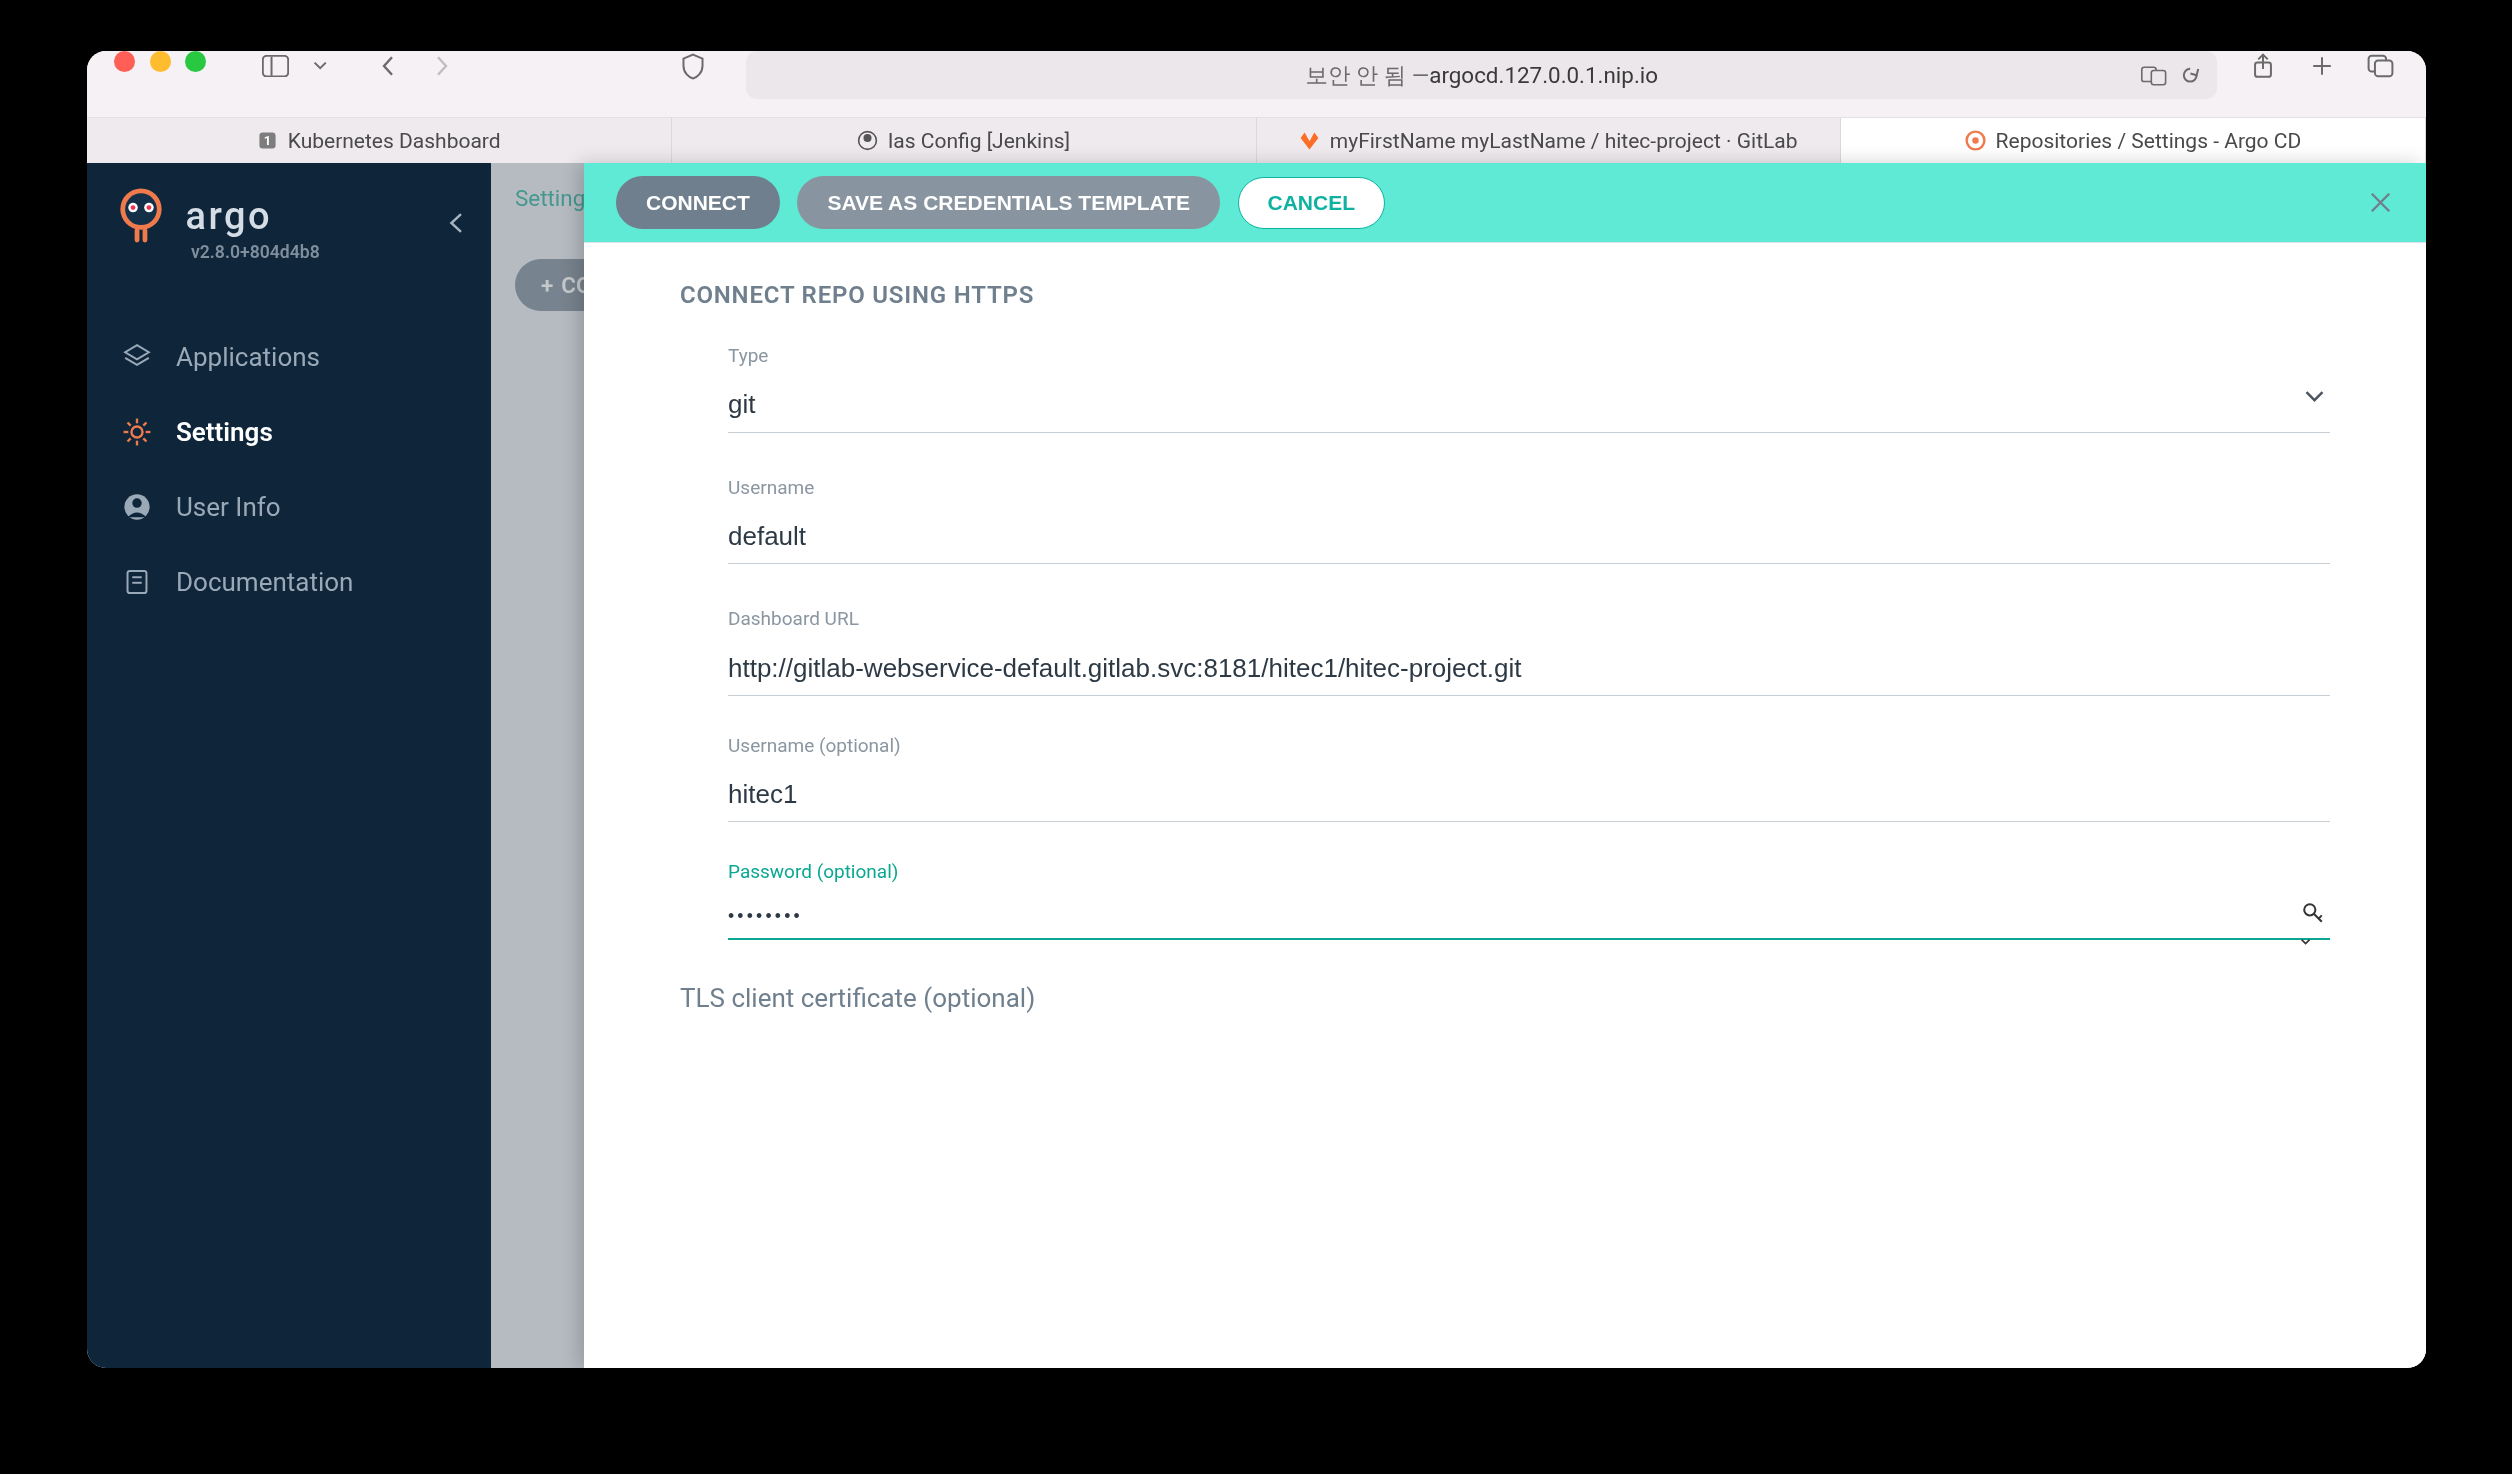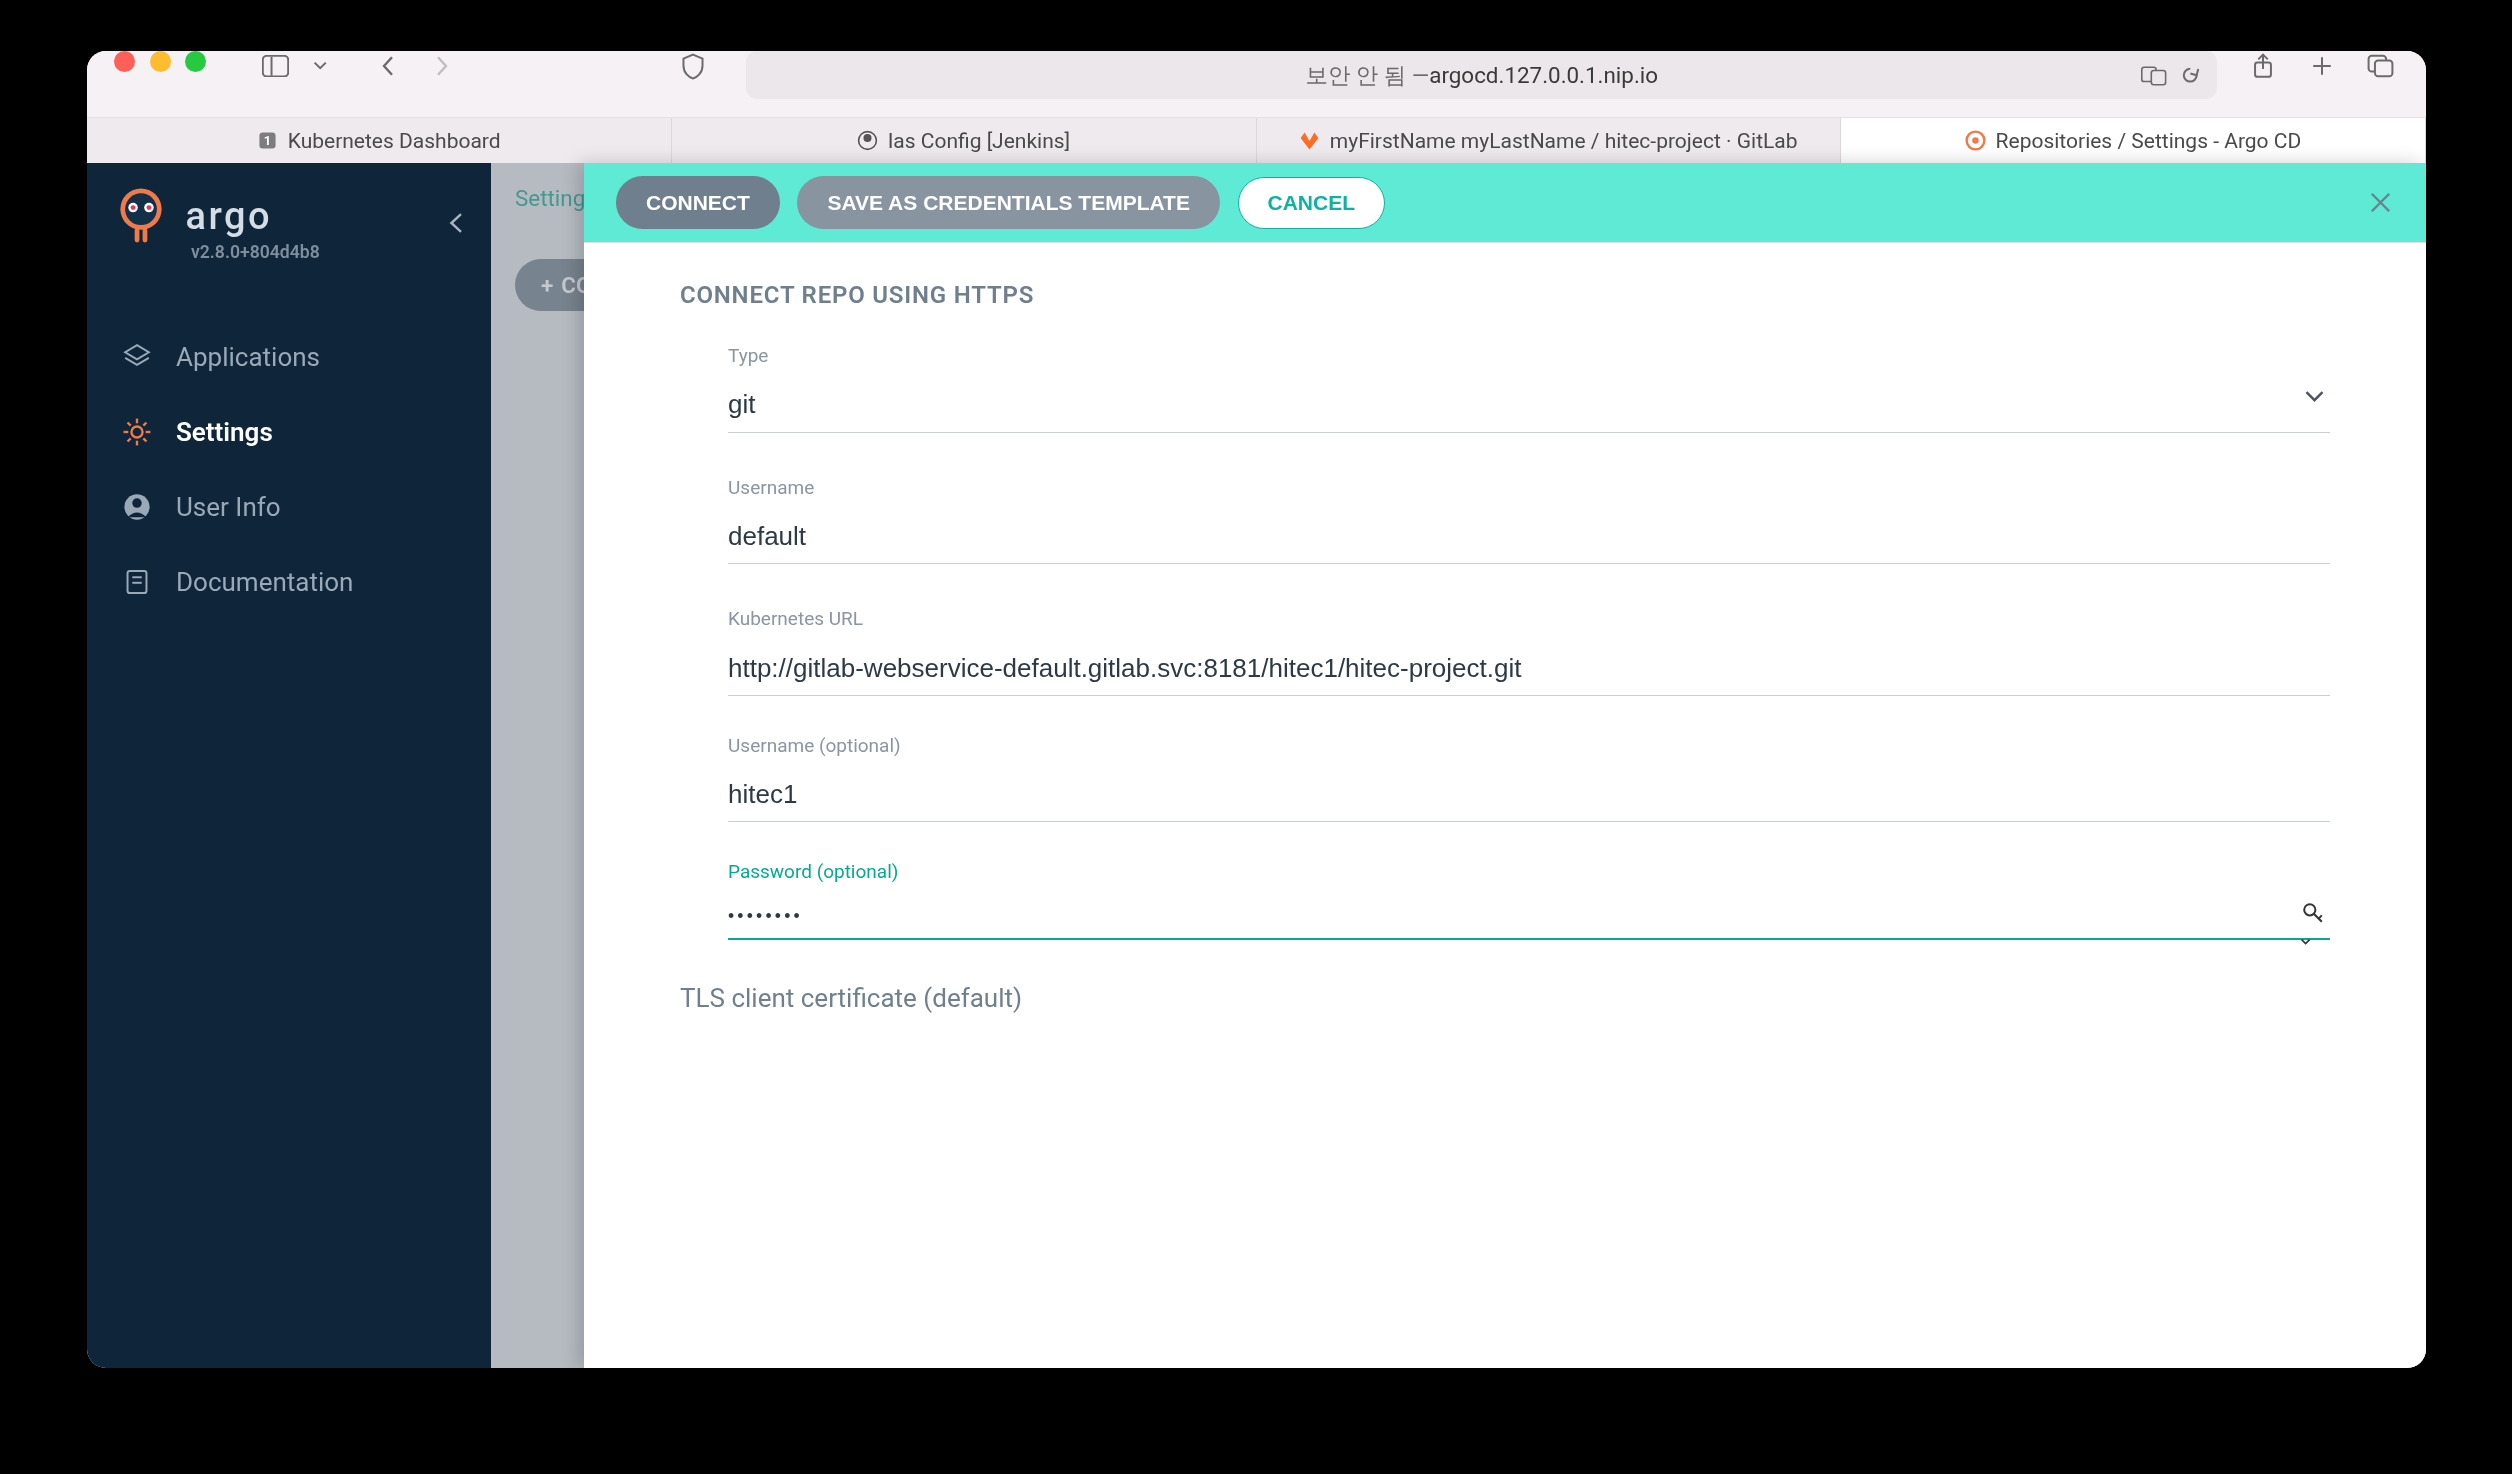--- a/index.html
+++ b/index.html
@@ -414,21 +414,21 @@
               </span>
             </div>
           </div>
 
           <div class="field">
             <label class="field-label">Username</label>
             <input class="field-input" value="default" style="">
           </div>
 
           <div class="field" style="margin-bottom:38px;">
-            <label class="field-label">Kubernetes URL</label>
+            <label class="field-label">Dashboard URL</label>
             <input class="field-input" value="http://gitlab-webservice-default.gitlab.svc:8181/hitec1/hitec-project.git" style="">
           </div>
 
           <div class="field" style="margin-bottom:38px;">
             <label class="field-label">Username (optional)</label>
             <input class="field-input" value="hitec1" style="">
           </div>
 
           <div class="field">
             <label class="field-label focused">Password (optional)</label>
@@ -440,19 +440,19 @@
                     <line x1="16" y1="16" x2="26" y2="26" stroke="#333" stroke-width="2.5"></line>
                     <line x1="22" y1="22" x2="26" y2="18" stroke="#333" stroke-width="2.5"></line>
                   </svg>
                 <svg width="11.2" height="8" style="display:inline-block; margin-left:-1.6px;" viewBox="0 0 14 10">
                     <polyline points="2,2 7,7 12,2" fill="none" stroke="#333" stroke-width="2"></polyline>
                   </svg>
               </span>
             </div>
           </div>
 
-          <div class="tls-title">TLS client certificate (default)</div>
+          <div class="tls-title">TLS client certificate (optional)</div>
         </div>
       </div>
     </div>
   </div>
 </div>
 
 
 </body></html>

